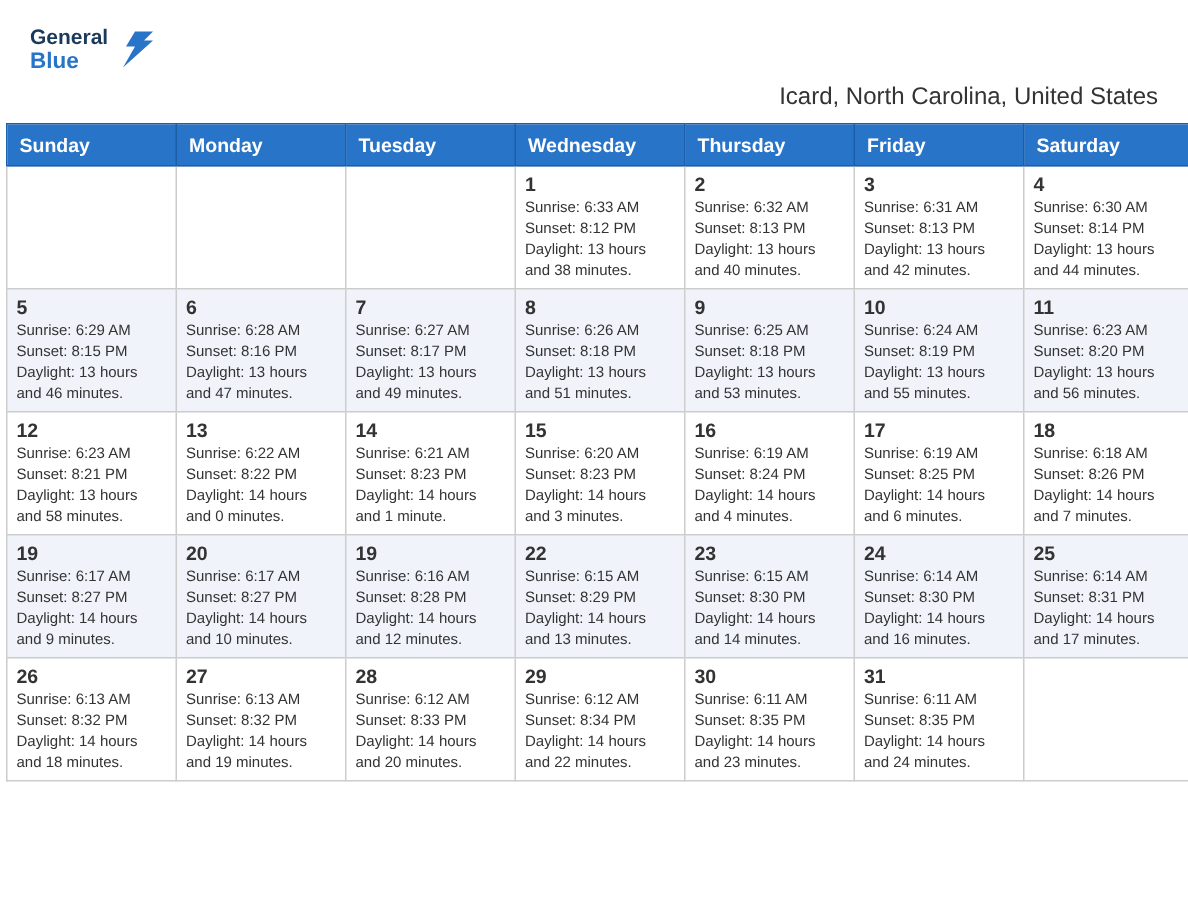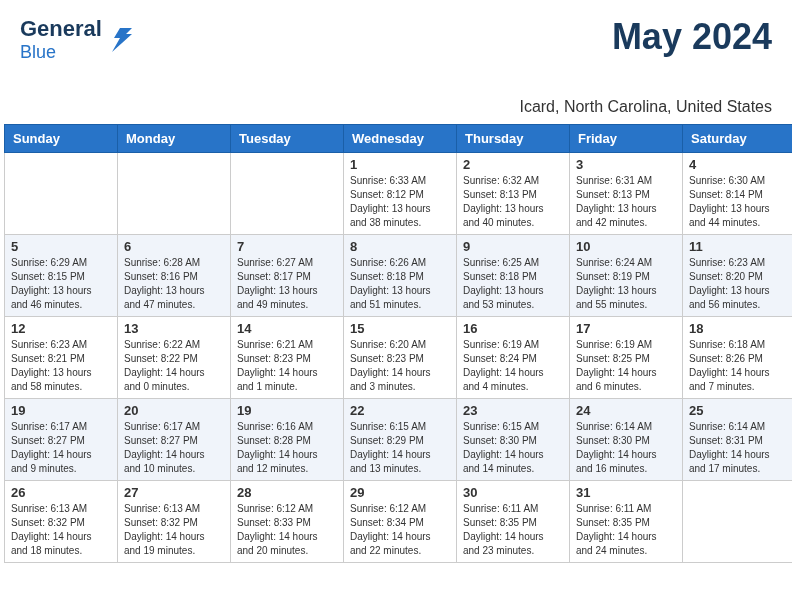--- a/index.html
+++ b/index.html
@@ -2,22 +2,22 @@
 <html><head>
   <meta charset="utf-8">
   <style>
     * { box-sizing: border-box; margin: 0; padding: 0; }
     body { font-family: Arial, sans-serif; background: #fff; width: 792px; min-height: 612px; }
     
     .header { display: flex; justify-content: space-between; align-items: flex-start; padding: 16px 20px 8px 20px; }
     
     .logo { display: flex; align-items: center; }
     .logo-text { display: flex; flex-direction: column; }
-    .logo-general { font-size: 22px; font-weight: bold; color: #1a3a5c; }
-    .logo-blue { font-size: 18px; font-weight: normal; color: #2874c8; }
+    .logo-general { font-size: 14px; font-weight: bold; color: #1a3a5c; }
+    .logo-blue { font-size: 15px; font-weight: bold; color: #2874c8; }
     
     .title-section { text-align: right; }
     .main-title { font-size: 36px; font-weight: bold; color: #1a3a5c; }
     .subtitle { font-size: 16px; color: #333; margin-top: 40px; }
     
     .calendar { width: 100%; border-collapse: collapse; margin: 0 0 0 4px; }
     
     .calendar th {
       background: #2874c8;
       color: #fff;
@@ -66,21 +66,20 @@
       <div class="logo-text">
         <span class="logo-general">General</span>
         <span class="logo-blue">Blue</span>
       </div>
       <svg width="32" height="32" viewBox="0 0 32 32">
         <polygon points="8,28 28,10 22,10 28,4 16,4 10,14 16,14" fill="#2874c8"></polygon>
       </svg>
     </div>
   </div>
   <div class="title-section">
-    <div class="main-title">May 2024</div>
     <div class="subtitle">Icard, North Carolina, United States</div>
   </div>
 </div>
 
 <table class="calendar">
   <thead>
     <tr>
     <th>Sunday</th>
         <th>Monday</th>
         <th>Tuesday</th>

